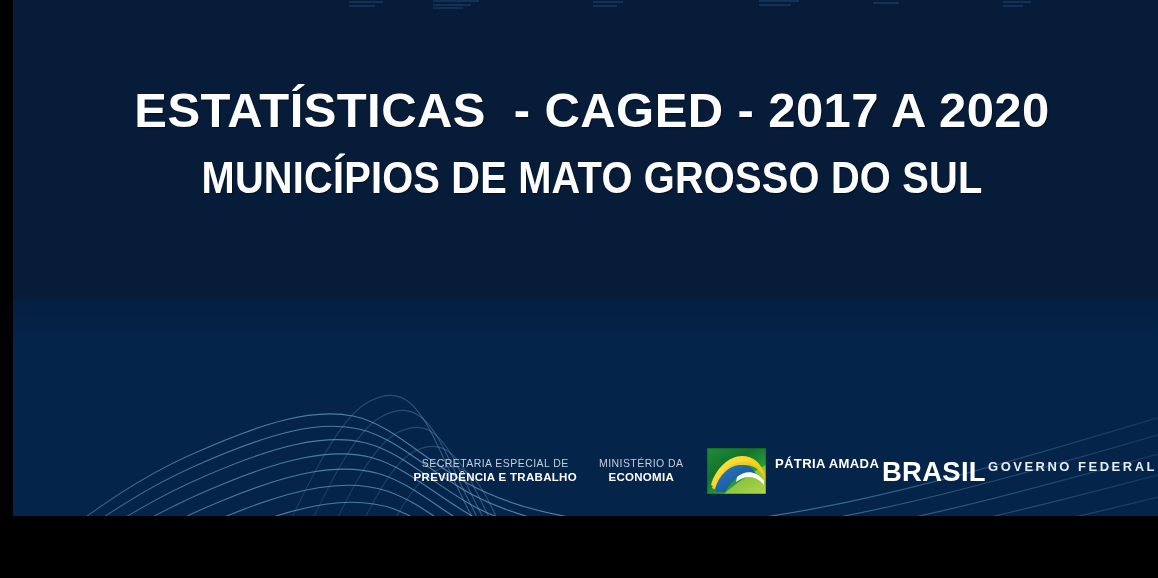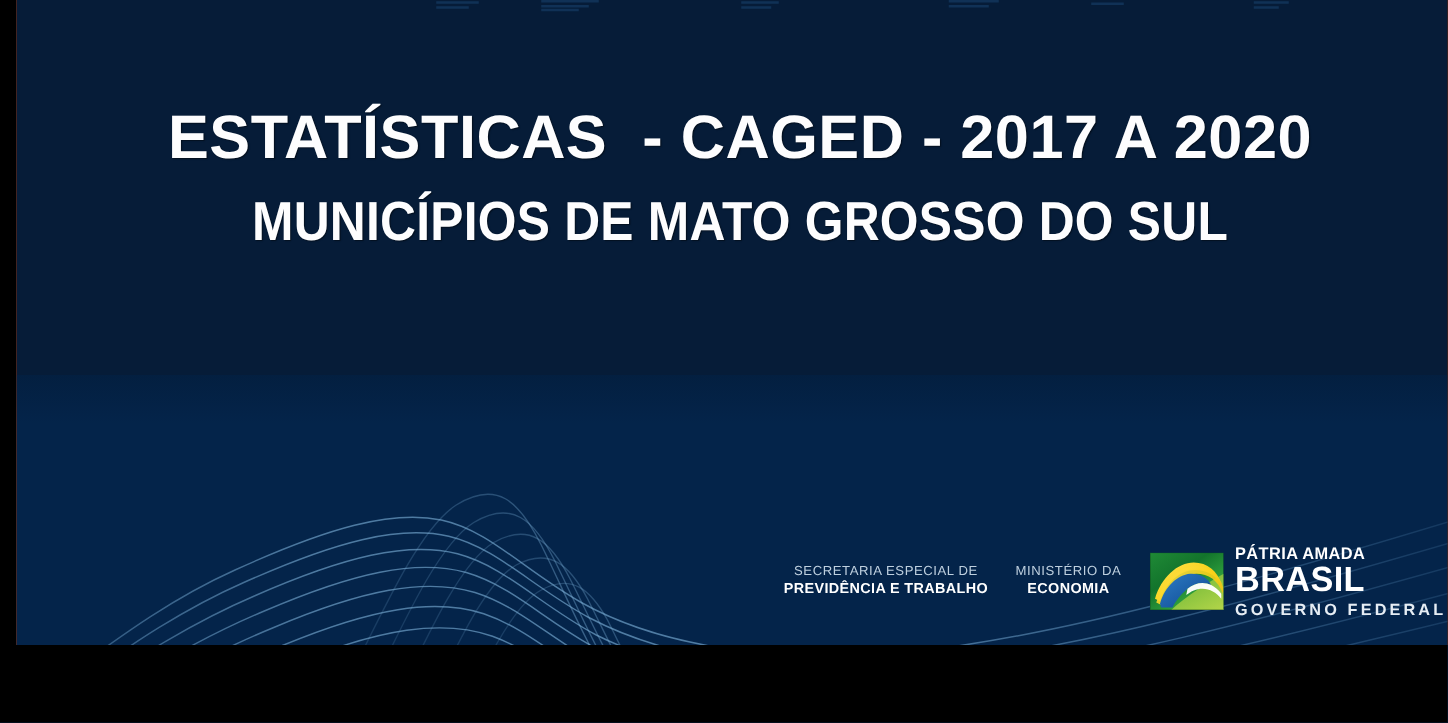--- a/index.html
+++ b/index.html
@@ -138,21 +138,21 @@
   }
   .brand-flag {
     width: 59px;
     height: 46px;
     flex: 0 0 59px;
     position: relative;
     overflow: hidden;
   }
   .brand-words {
     display: flex;
-    flex-direction: column;
+    flex-direction: row;
     margin-left: 9px;
     line-height: 1;
   }
   .brand-patria {
     color: #FFFFFF;
     font-size: 13.5px;
     font-weight: bold;
     letter-spacing: 0.35px;
     white-space: nowrap;
     transform: scaleX(0.97);

